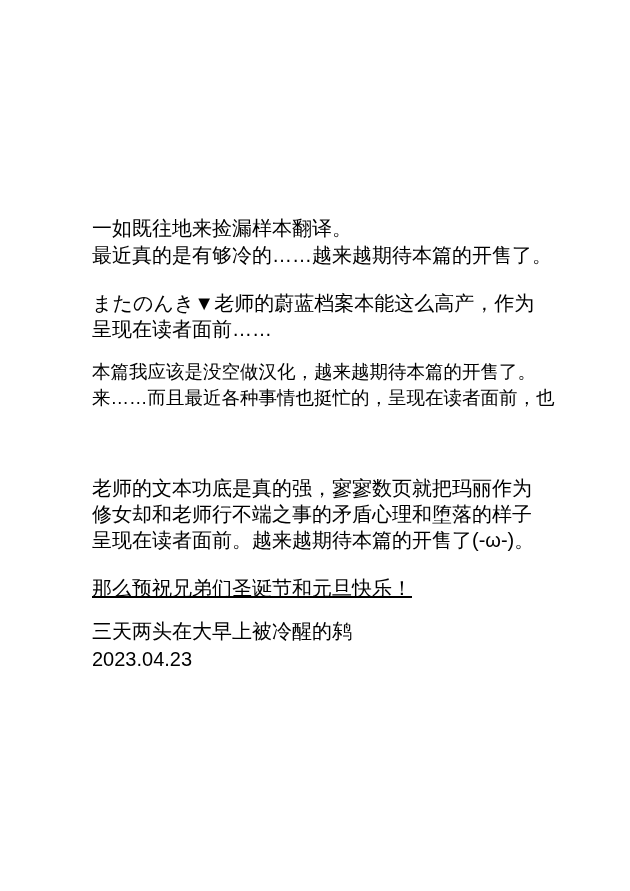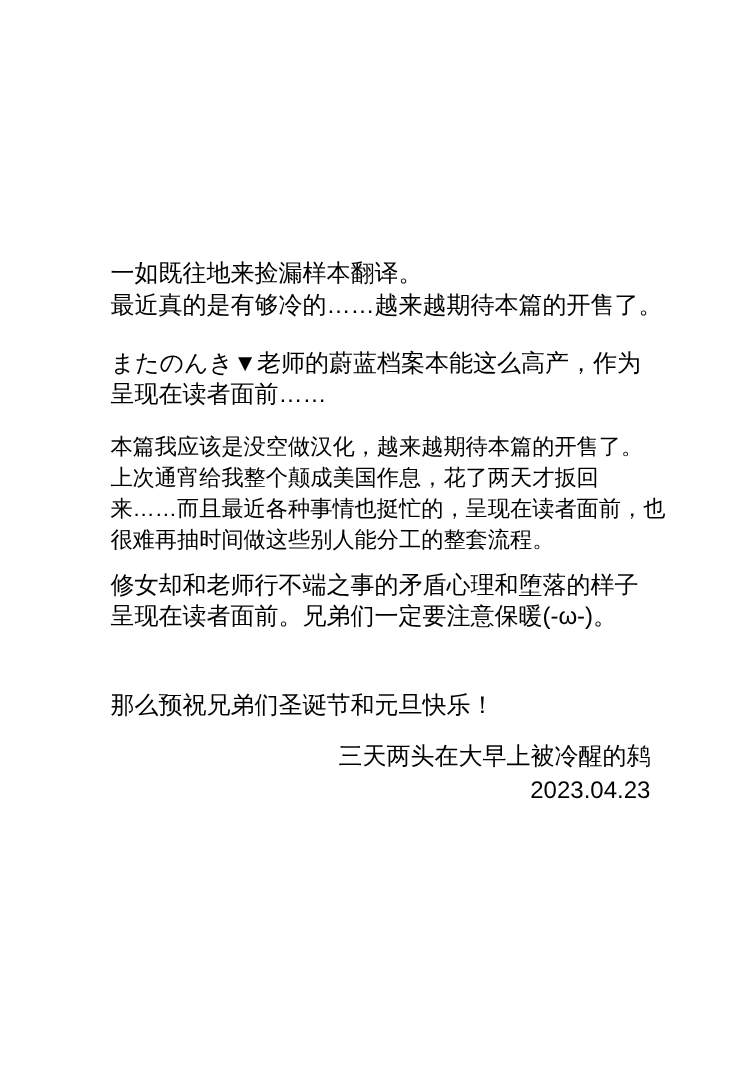--- a/index.html
+++ b/index.html
@@ -25,27 +25,27 @@
       left: 92px;
       width: 470px;
     }
     .line {
       white-space: nowrap;
     }
     .p1 { top: 215px; font-size: 20px; line-height: 27px; }
     .p2 { top: 290px; font-size: 20px; line-height: 26px; }
     .p3 { top: 359px; font-size: 18.5px; line-height: 26px; }
     .p4 { top: 475px; font-size: 20px; line-height: 26px; }
-    .p5 { top: 575px; font-size: 20px; line-height: 26px; }
+    .p5 { top: 575px; font-size: 20px; line-height: 26px; text-decoration: underline; }
     .sig {
       position: absolute;
       left: 92px;
       top: 617px;
       width: 450px;
-      text-align: right;
+      text-align: left;
       font-size: 20px;
       line-height: 28px;
     }
   </style>
 </head>
 <body>
 
 <div class="page">
 
   <div class="para p1">
@@ -53,28 +53,27 @@
     <div class="line">最近真的是有够冷的……越来越期待本篇的开售了。</div>
   </div>
 
   <div class="para p2">
     <div class="line">またのんき▼老师的蔚蓝档案本能这么高产，作为</div>
     <div class="line">呈现在读者面前……</div>
   </div>
 
   <div class="para p3">
     <div class="line">本篇我应该是没空做汉化，越来越期待本篇的开售了。</div>
-    <div class="line">上次通宵给我整个颠成美国作息，花了两天才扳回</div>
     <div class="line">来……而且最近各种事情也挺忙的，呈现在读者面前，也</div>
-    <div class="line">很难再抽时间做这些别人能分工的整套流程。</div>
   </div>
 
   <div class="para p4">
+    <div class="line">老师的文本功底是真的强，寥寥数页就把玛丽作为</div>
     <div class="line">修女却和老师行不端之事的矛盾心理和堕落的样子</div>
-    <div class="line">呈现在读者面前。兄弟们一定要注意保暖(-ω-)。</div>
+    <div class="line">呈现在读者面前。越来越期待本篇的开售了(-ω-)。</div>
   </div>
 
   <div class="para p5">
     <div class="line">那么预祝兄弟们圣诞节和元旦快乐！</div>
   </div>
 
   <div class="sig">
     <div class="line">三天两头在大早上被冷醒的鸫</div>
     <div class="line">2023.04.23</div>
   </div>

